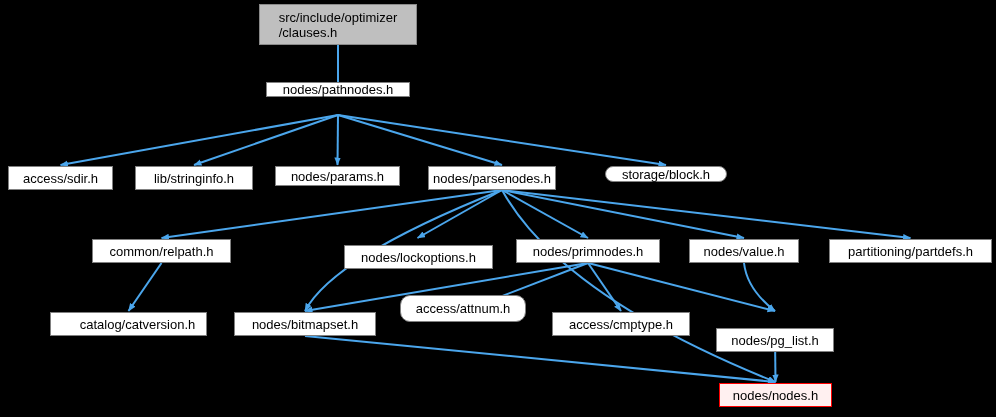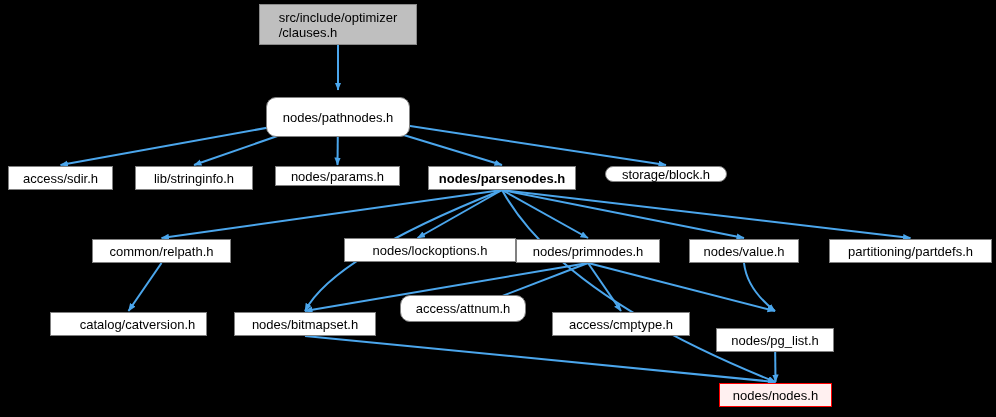--- a/index.html
+++ b/index.html
@@ -76,28 +76,28 @@
         <path d="M588,263 L621,311" marker-end="url(#arrowhead)"></path>
         <path d="M588,263 L775,311" marker-end="url(#arrowhead)"></path>
         <path d="M744,263 Q747.05,289.4 775,311" marker-end="url(#arrowhead)"></path>
         <path d="M305,336 L775.5,382" marker-end="url(#arrowhead)"></path>
         <path d="M775,336 L775.5,382" marker-end="url(#arrowhead)"></path>
       </g>
   </svg>
 
 <div class="graph-node root" style="left: 259px; top: 4px; width: 158px; height: 41px;">src/include/optimizer
 /clauses.h</div>
-    <div class="graph-node" style="left: 266px; top: 97px; width: 144px; height: 40px; border-radius: 10px;">nodes/pathnodes.h</div>
+    <div class="graph-node" style="left: 266px; top: 82px; width: 144px; height: 15px;">nodes/pathnodes.h</div>
     <div class="graph-node" style="left: 8px; top: 166px; width: 105px; height: 24px;">access/sdir.h</div>
     <div class="graph-node" style="left: 135px; top: 166px; width: 118px; height: 24px;">lib/stringinfo.h</div>
     <div class="graph-node" style="left: 275px; top: 166px; width: 125px; height: 20px;">nodes/params.h</div>
-    <div class="graph-node" style="left: 428px; top: 166px; width: 148px; height: 24px; font-weight: bold;">nodes/parsenodes.h</div>
+    <div class="graph-node" style="left: 428px; top: 166px; width: 128px; height: 24px;">nodes/parsenodes.h</div>
     <div class="graph-node" style="left: 605px; top: 166px; width: 122px; height: 16px; border-radius: 12px;">storage/block.h</div>
     <div class="graph-node" style="left: 92px; top: 239px; width: 139px; height: 24px;">common/relpath.h</div>
-    <div class="graph-node" style="left: 344px; top: 238px; width: 172px; height: 24px;">nodes/lockoptions.h</div>
+    <div class="graph-node" style="left: 344px; top: 245px; width: 149px; height: 24px;">nodes/lockoptions.h</div>
     <div class="graph-node" style="left: 516px; top: 239px; width: 144px; height: 24px;">nodes/primnodes.h</div>
     <div class="graph-node" style="left: 689px; top: 239px; width: 110px; height: 24px;">nodes/value.h</div>
     <div class="graph-node" style="left: 829px; top: 239px; width: 163px; height: 24px;">partitioning/partdefs.h</div>
     <div class="graph-node" style="left: 50px; top: 312px; width: 157px; height: 24px; padding-left: 18px;">catalog/catversion.h</div>
     <div class="graph-node" style="left: 234px; top: 312px; width: 142px; height: 24px;">nodes/bitmapset.h</div>
     <div class="graph-node" style="left: 400px; top: 295px; width: 126px; height: 27px; border-radius: 10px;">access/attnum.h</div>
     <div class="graph-node" style="left: 552px; top: 312px; width: 138px; height: 24px;">access/cmptype.h</div>
     <div class="graph-node" style="left: 716px; top: 328px; width: 118px; height: 24px;">nodes/pg_list.h</div>
     <div class="graph-node current" style="left: 719px; top: 383px; width: 113px; height: 24px;">nodes/nodes.h</div>
   </div>

